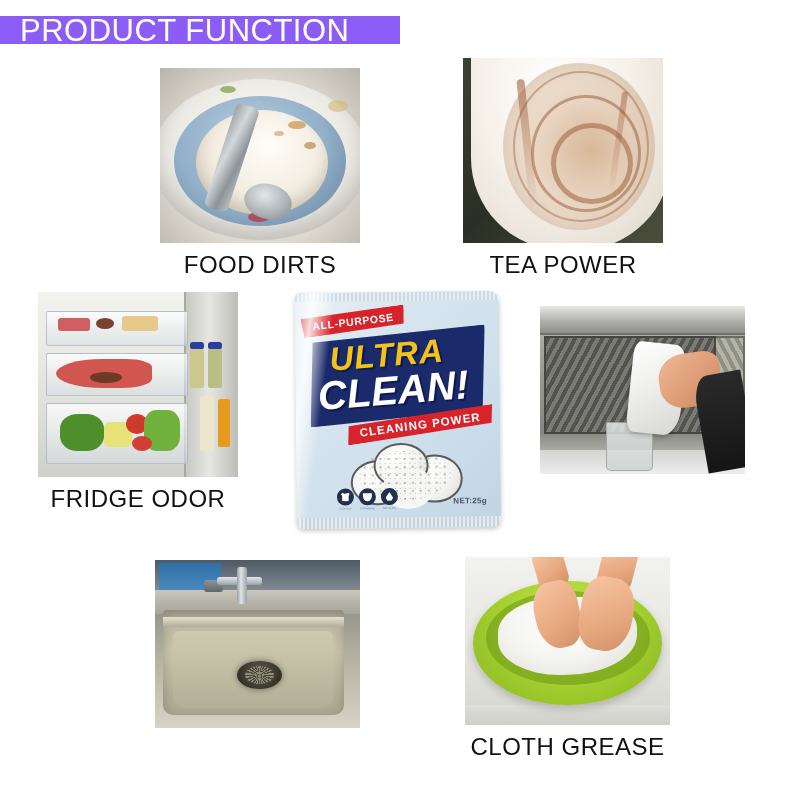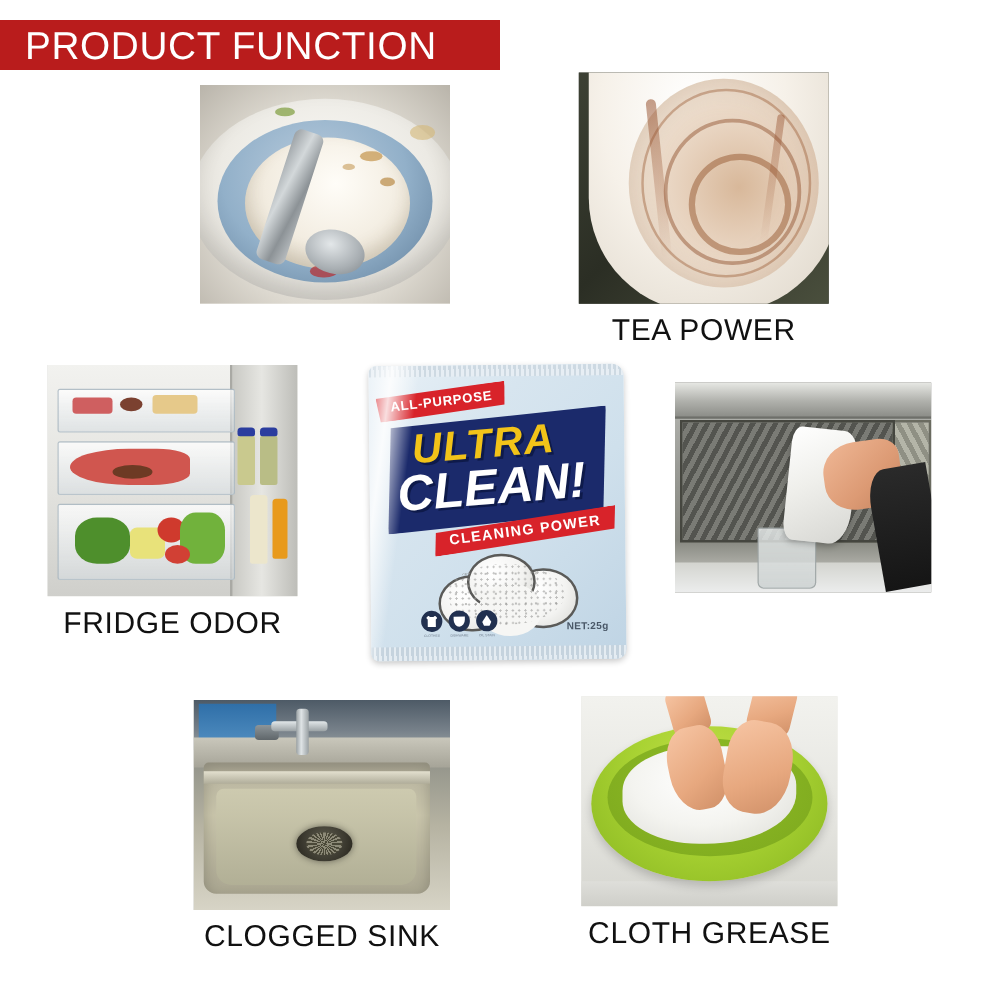--- a/index.html
+++ b/index.html
@@ -15,22 +15,22 @@
     font-family: "Liberation Sans", sans-serif;
     background: #ffffff;
   }
 
   
   #header-banner {
     position: absolute;
     left: 0;
     top: 16px;
     width: 400px;
-    height: 40px;
-    background: #b91c1c;
+    height: 28px;
+    background: #8b5cf6;
     display: flex;
     align-items: center;
   }
   #header-title {
     color: #ffffff;
     font-size: 31px;
     letter-spacing: 0.5px;
     padding-left: 20px;
     font-weight: 400;
     line-height: 1;
@@ -452,20 +452,21 @@
     <div class="fd-innerbowl"></div>
     <div class="fd-stain fd-s5"></div>
     <div class="fd-stain fd-s6"></div>
     <div class="fd-stain fd-s1"></div>
     <div class="fd-stain fd-s2"></div>
     <div class="fd-stain fd-s3"></div>
     <div class="fd-stain fd-s4"></div>
     <div class="fd-spoon"></div>
     <div class="fd-spoonhead"></div>
   </div>
+  <div class="caption">FOOD DIRTS</div>
 </div>
 
 <div class="cell" id="cell-tea-stain">
   <div class="photo" id="photo-tea-stain">
     <div class="ts-bg"></div>
     <div class="ts-cup">
       <div class="ts-inner"></div>
       <div class="ts-ring ts-r1"></div>
       <div class="ts-ring ts-r2"></div>
       <div class="ts-ring ts-r3"></div>
@@ -579,21 +580,20 @@
     <div class="cs-counter"></div>
     <div class="cs-handle"></div>
     <div class="cs-faucet-arm"></div>
     <div class="cs-faucet"></div>
     <div class="cs-basin"></div>
     <div class="cs-rail"></div>
     <div class="cs-water"></div>
     <div class="cs-drain"></div>
     <div class="cs-drain-grate"></div>
   </div>
-  <div class="caption">CLOGGED SINK</div>
 </div>
 
 <div class="cell" id="cell-cloth-dirts">
   <div class="photo" id="photo-cloth-dirts">
     <div class="cd-bg"></div>
     <div class="cd-table"></div>
     <div class="cd-basin"></div>
     <div class="cd-basin-inner"></div>
     <div class="cd-cloth"></div>
     <div class="cd-hand cd-arm-l"></div>

